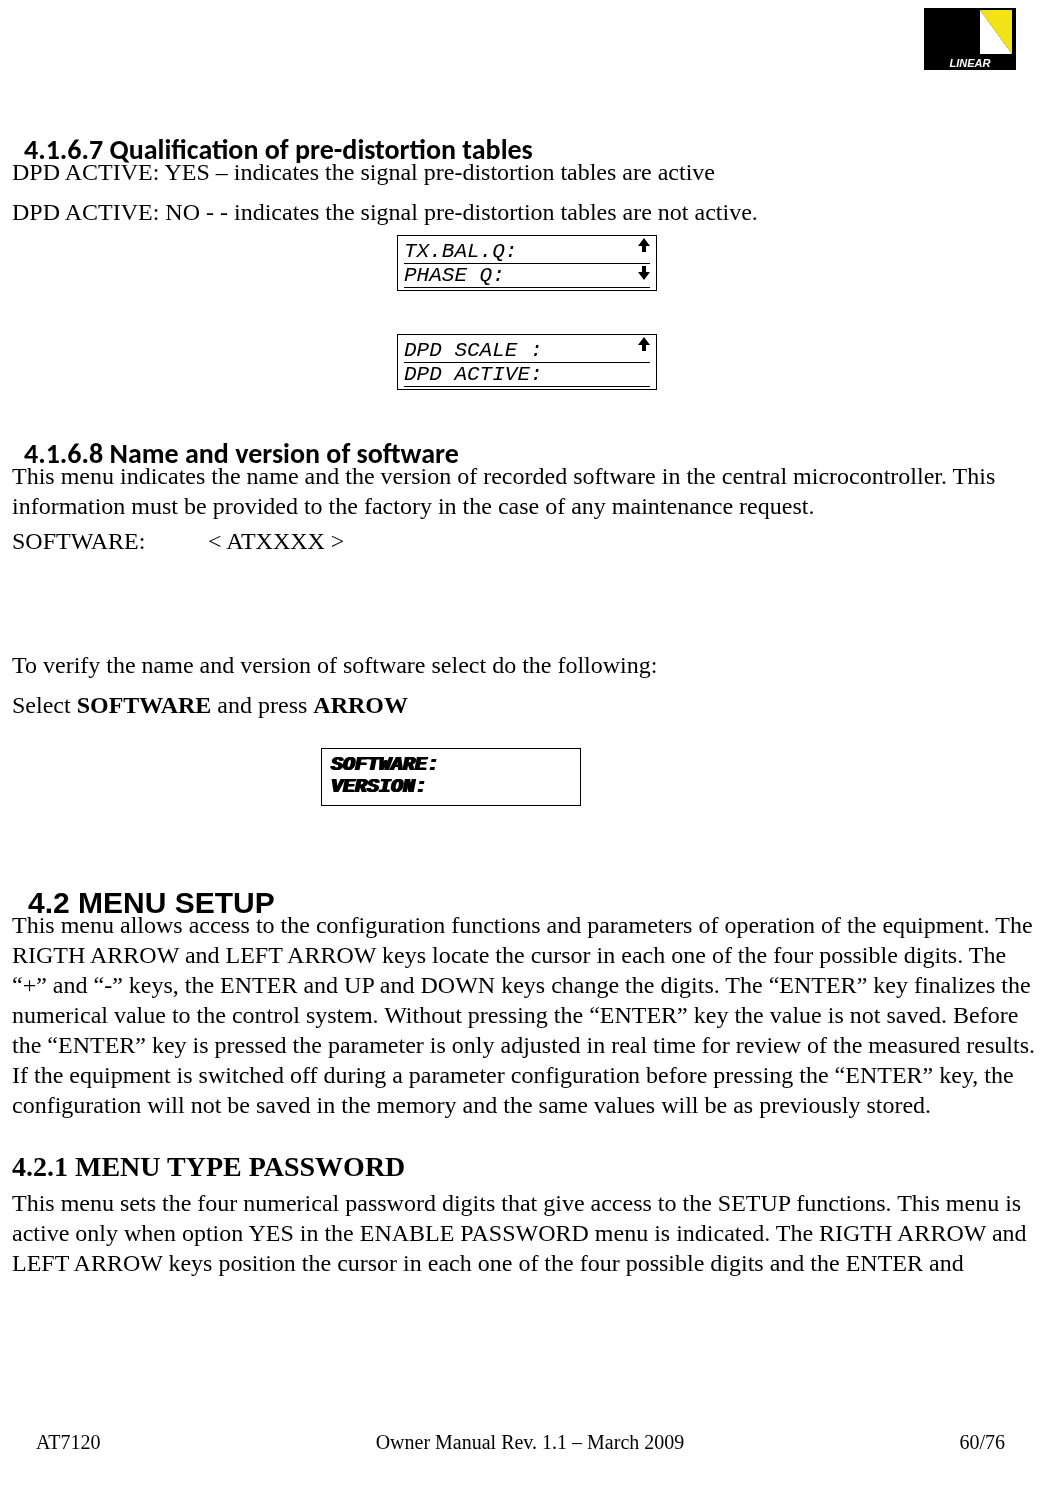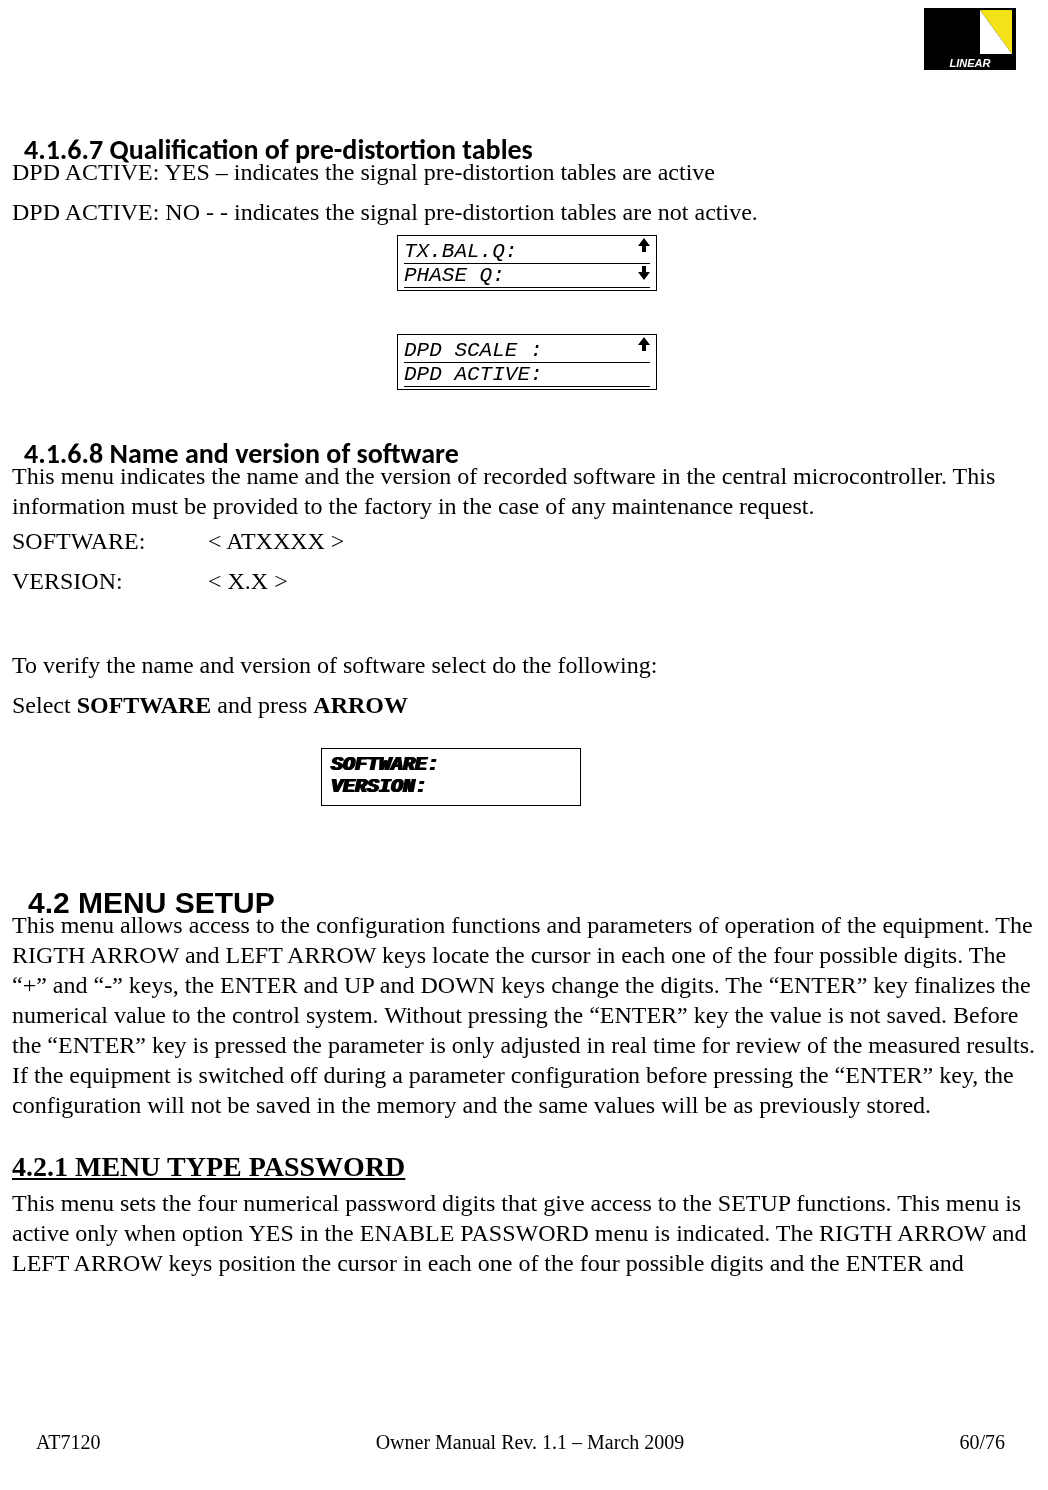--- a/index.html
+++ b/index.html
@@ -126,21 +126,20 @@
     width: 1024px;
     font-size:24px;
     line-height: 30px;
     margin:0;
   }
   .h-421 {
     position:absolute; left:12px; top:1151px;
     font-family: "Times New Roman", serif;
     font-weight: bold;
     font-size: 28px;
-    text-decoration: underline;
     margin:0;
   }
   .p-421-desc {
     position:absolute; left:12px; top:1188px;
     width:1028px;
     font-size:24px;
     line-height:30px;
     margin:0;
   }
   .footer {
@@ -214,24 +213,20 @@
   </div>
 
   <h3 class="heading-calibri h-4168">4.1.6.8 Name and version of software</h3>
 
   <p class="body-text p-4168-desc">This menu indicates the name and the version of recorded software in the central microcontroller. This information must be provided to the factory in the case of any maintenance request.</p>
 
   <div class="software-line">
     <span class="label-col">SOFTWARE:</span>
     <span>&lt; ATXXXX &gt;</span>
   </div>
-  <div class="version-line">
-    <span class="label-col">VERSION:</span>
-    <span>&lt; X.X &gt;</span>
-  </div>
 
   <p class="body-text p-verify">To verify the name and version of software select do the following:</p>
 
   <p class="body-text p-select">
     <span>Select </span><span class="bold">SOFTWARE</span><span> and press </span><span class="bold">ARROW</span>
   </p>
 
   <div class="lcd3">
     <div class="stacked">
       <span class="layer">SOFTWARE:</span>

